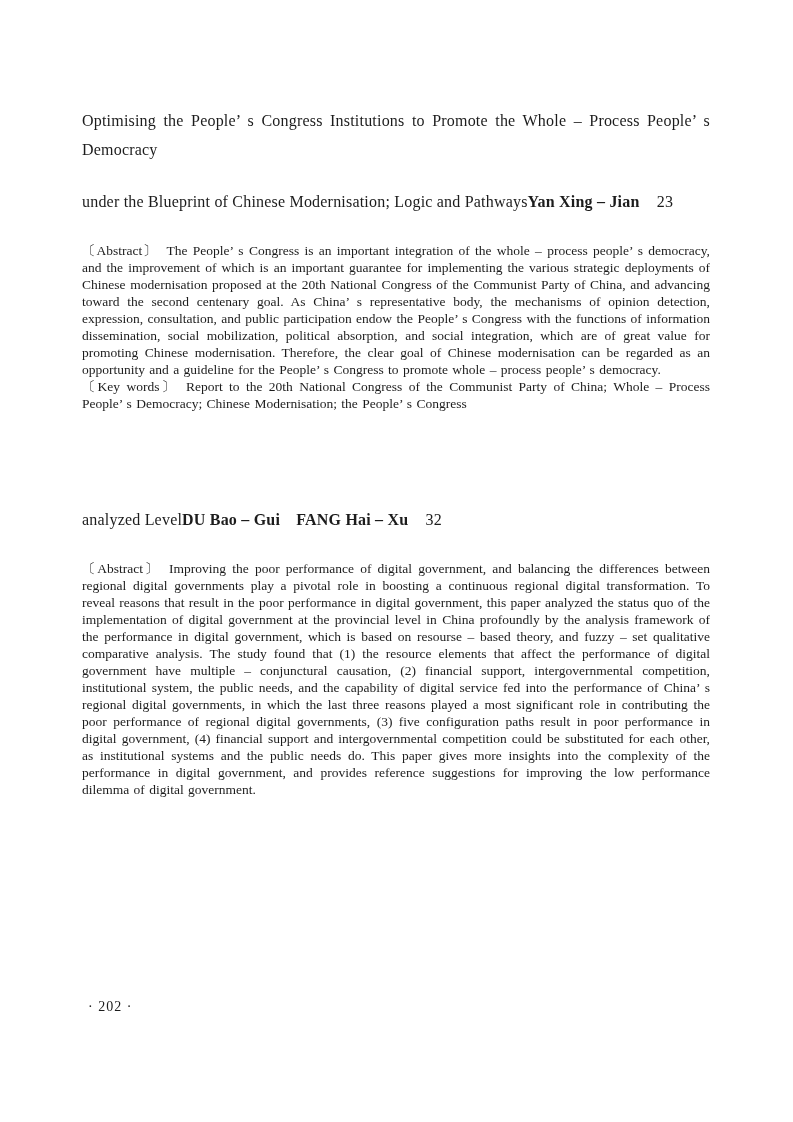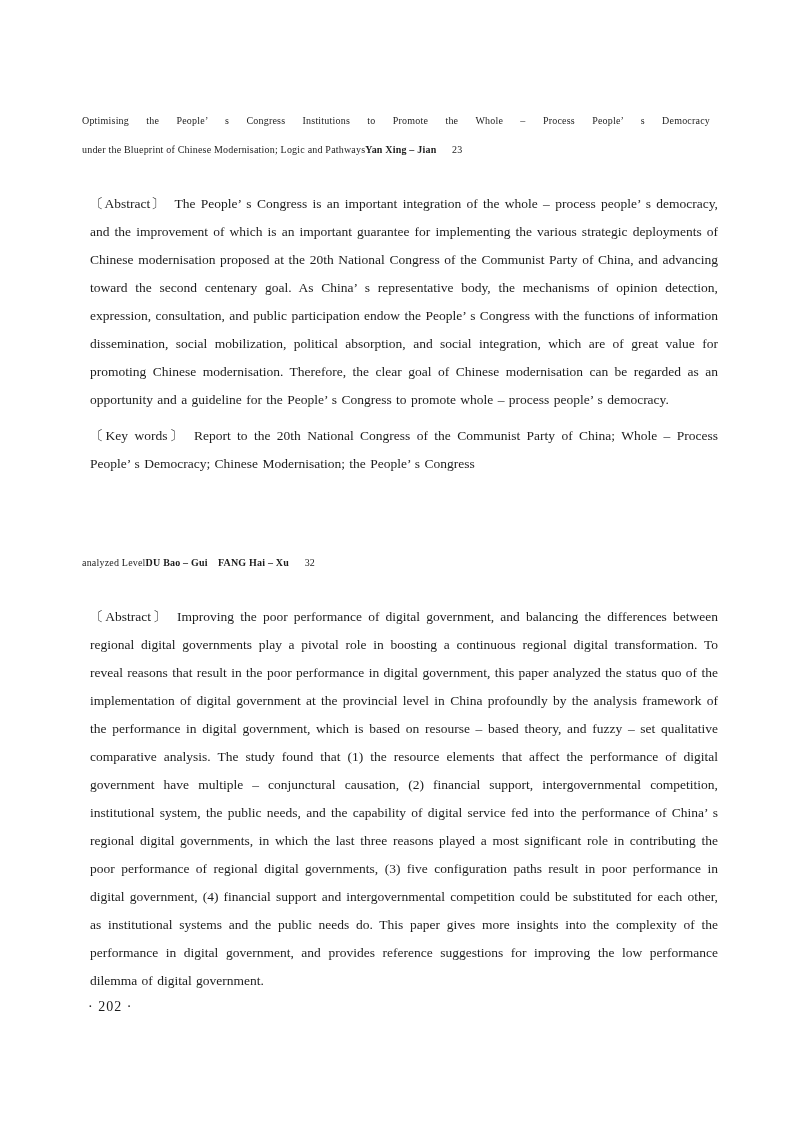--- a/index.html
+++ b/index.html
@@ -14,50 +14,51 @@
     background: #ffffff;
     font-family: "Liberation Serif", "DejaVu Serif", serif;
     color: #1c1c1c;
     overflow: hidden;
   }
   .content {
     padding: 106px 83px 0 82px;
   }
   .entry-title {
     margin: 0;
-    font-size: 10px;
+    font-size: 16px;
     font-weight: normal;
     line-height: 29px;
     letter-spacing: 0.2px;
   }
   .title-line {
     display: block;
   }
   .title-line-just {
     text-align: justify;
     text-align-last: justify;
   }
   .title-last-row {
     display: flex;
     align-items: baseline;
   }
   .byline {
     white-space: nowrap;
     font-weight: bold;
+    margin-top: 23px;
   }
   .toc-pg {
     font-weight: normal;
     margin-left: 13px;
   }
   .para {
     width: 628px;
-    margin: 8px;
+    margin: 0;
     text-align: justify;
     font-size: 13.5px;
-    line-height: 28px;
+    line-height: 17px;
     word-spacing: 1px;
   }
   .para-abstract {
     margin-top: 26px;
   }
   .entry + .entry {
     margin-top: 70px;
   }
   .inline-label {
     margin-right: 9px;

